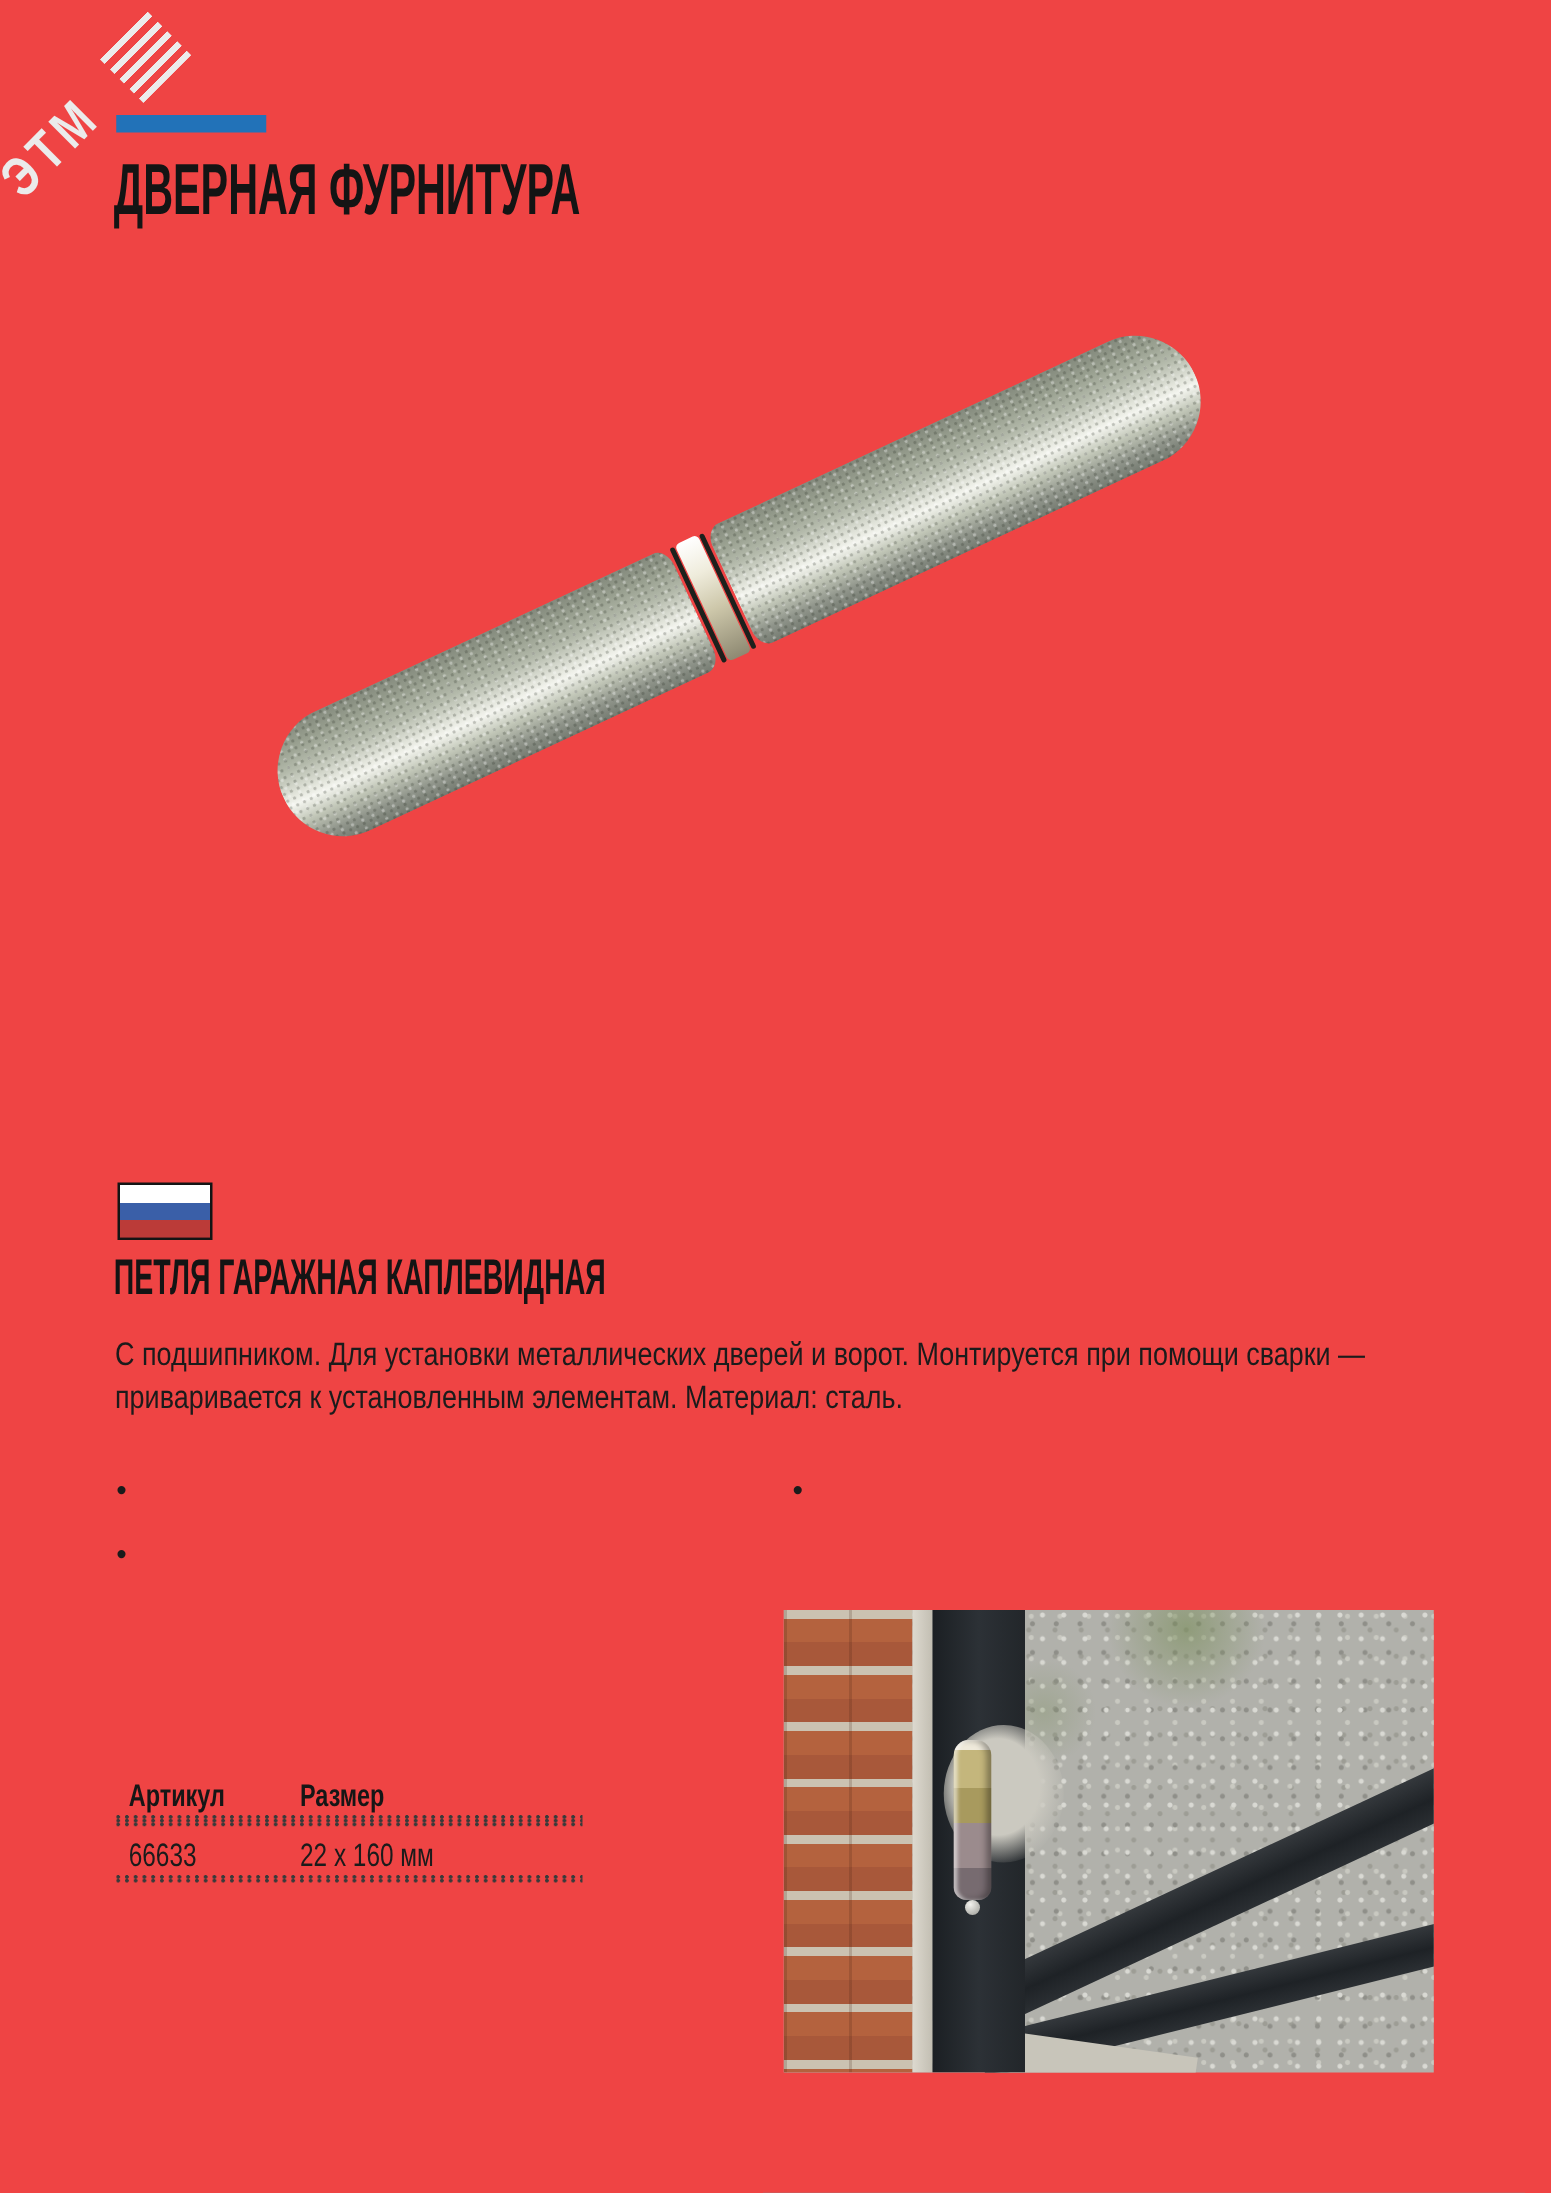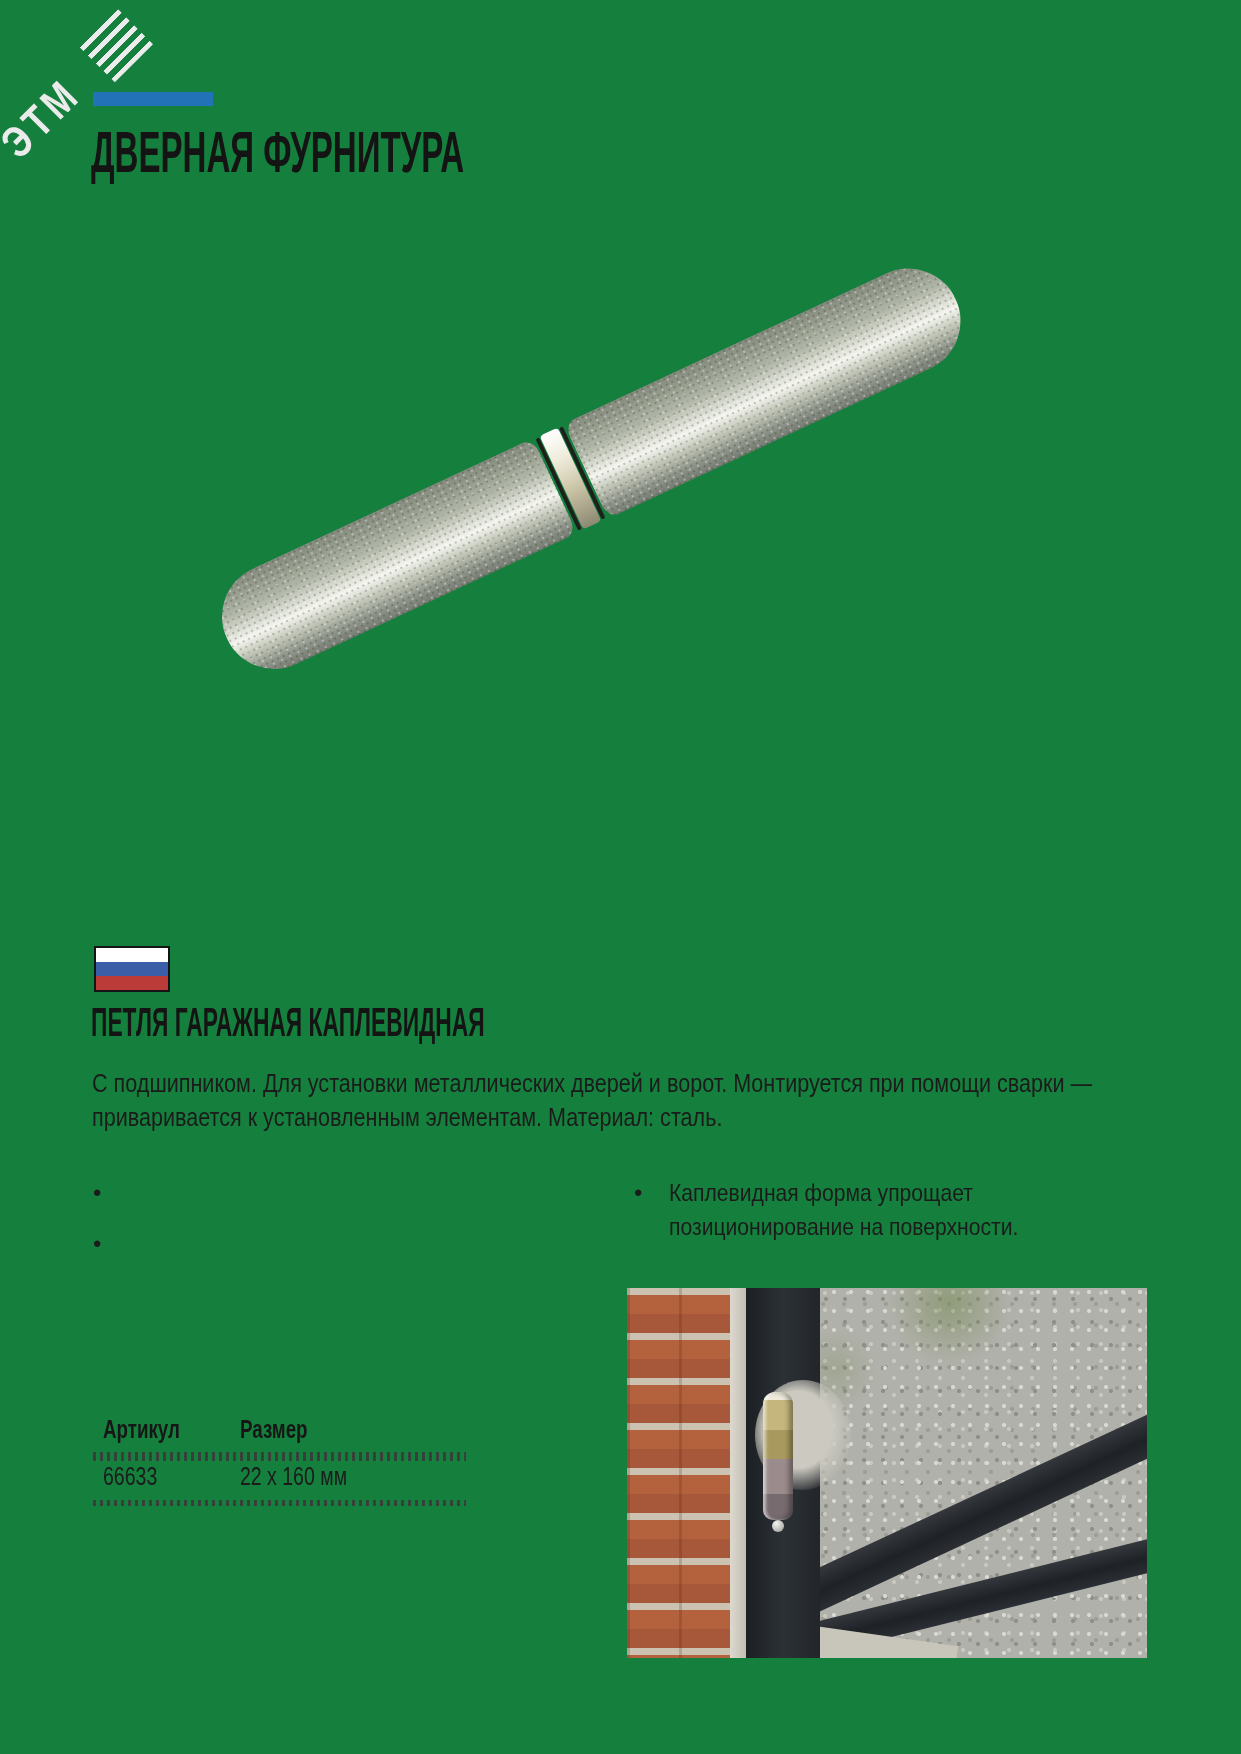--- a/index.html
+++ b/index.html
@@ -1,19 +1,19 @@
 <!DOCTYPE html>
 <html><head>
 <meta charset="utf-8">
 <style>
   * { margin:0; padding:0; box-sizing:border-box; }
   body { background:#888; font-family:"Liberation Sans", sans-serif; }
   .page {
     position:relative; width:1241px; height:1754px; margin:0 auto;
-    background:#15803d; overflow:hidden; color:#1b1b1b;
+    background:#ef4444; overflow:hidden; color:#1b1b1b;
   }
 
   
   .watermark {
     position:absolute; left:-22px; top:46px; width:210px; height:60px;
     display:flex; align-items:center; gap:10px;
     transform:rotate(-45deg); transform-origin:center center;
   }
   .wm-text {
     font-size:44px; font-weight:bold; color:#ebebeb; letter-spacing:6px;
@@ -80,21 +80,21 @@
   .features-right { position:absolute; left:634px; top:1176px; width:520px; }
   .feature { display:flex; margin-bottom:17px; }
   .bullet { width:35px; font-size:24px; line-height:34px; color:#1b1b1b; flex:0 0 auto; }
   .fline {
     display:block; white-space:nowrap; font-size:24px; line-height:34px; color:#1b1b1b;
     transform:scaleX(0.88); transform-origin:0 0;
   }
 
   
   .art-table { position:absolute; left:93px; top:1415px; width:373px; }
-  .t-row { display:flex; align-items:flex-start; height:39px; }
+  .t-row { display:flex; align-items:flex-end; height:39px; }
   .t-row.head { height:37px; }
   .c1 { width:147px; padding-left:10px; }
   .c2 { flex:1; }
   .cell {
     display:inline-block; white-space:nowrap; font-size:26px; color:#1b1b1b;
     transform:scaleX(0.75); transform-origin:0 50%;
   }
   .head .cell { font-weight:bold; font-size:25px; color:#161616; }
   .dotline {
     height:3px; width:373px;
@@ -173,24 +173,20 @@
       <span class="bullet">•</span>
     </div>
     <div class="feature">
       <span class="bullet">•</span>
     </div>
   </div>
 
   <div class="features-right">
     <div class="feature">
       <span class="bullet">•</span>
-      <span>
-        <span class="fline">Каплевидная форма упрощает</span>
-        <span class="fline">позиционирование на поверхности.</span>
-      </span>
     </div>
   </div>
 
   <div class="art-table">
     <div class="t-row head">
       <span class="c1"><span class="cell">Артикул</span></span>
       <span class="c2"><span class="cell">Размер</span></span>
     </div>
     <div class="dotline"></div>
     <div class="dotline"></div>

